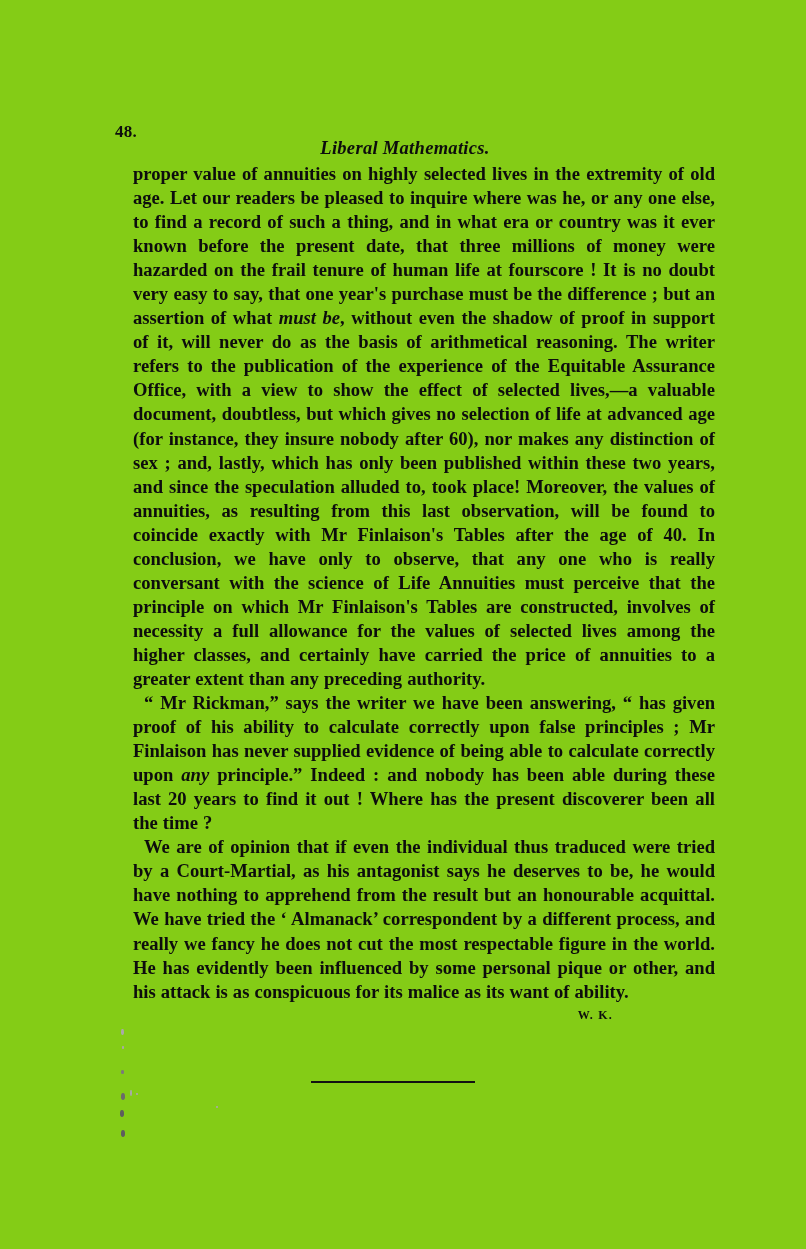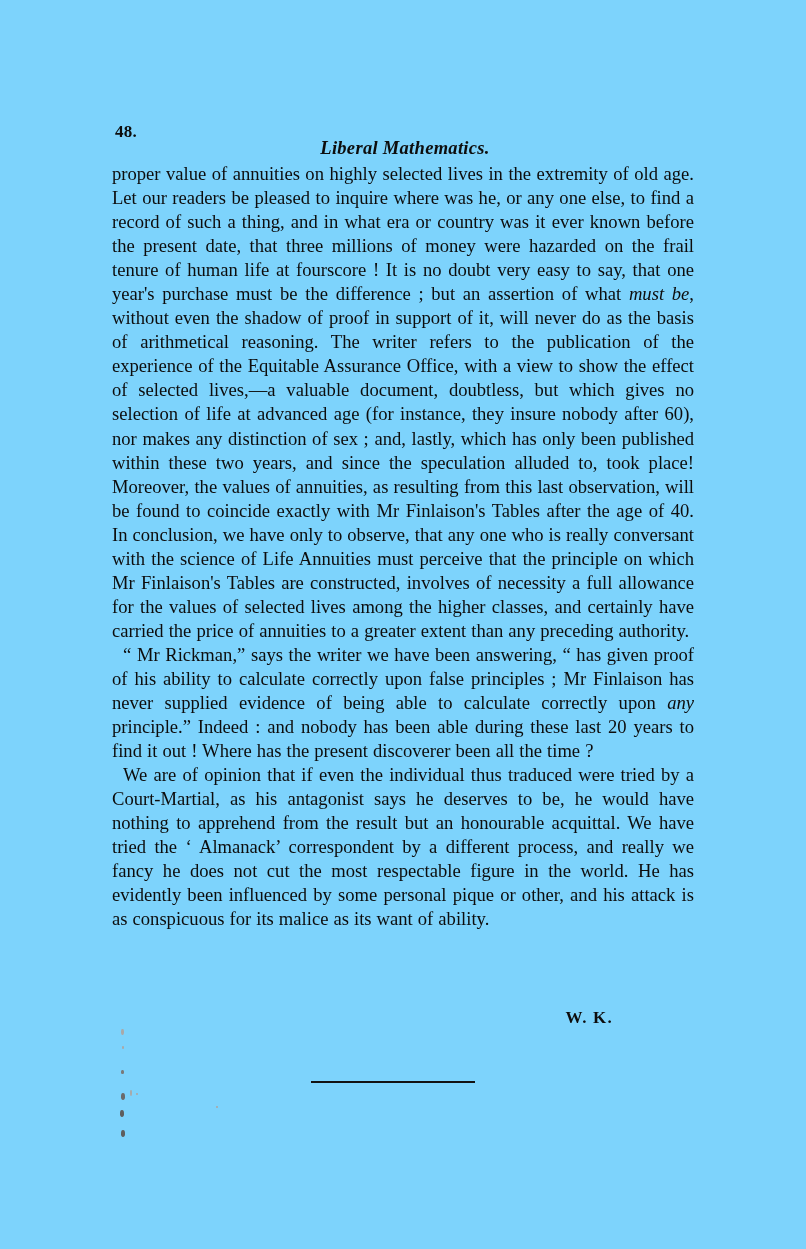--- a/index.html
+++ b/index.html
@@ -4,21 +4,21 @@
 <style>
   html, body {
     margin: 0;
     padding: 0;
     background: #ffffff;
   }
   .page {
     position: relative;
     width: 806px;
     height: 1249px;
-    background: #7dd3fc;
+    background: #84cc16;
     overflow: hidden;
     font-family: "Liberation Serif", "DejaVu Serif", serif;
     color: #0d0d0d;
   }
 
   
   .running-head {
     position: absolute;
     left: 115px;
     top: 122px;
@@ -42,23 +42,24 @@
     font-size: 18.5px;
     font-weight: bold;
     font-style: italic;
     letter-spacing: 0.3px;
     margin-top: 16px;
   }
 
   
   .textblock {
     position: absolute;
-    left: 112px;
+    left: 133px;
     top: 162px;
     width: 582px;
+    font-weight: bold;
   }
   .para {
     margin: 0;
     font-size: 18.6px;
     line-height: 24.05px;
     text-align: justify;
     text-align-last: left;
     word-spacing: 0.4px;
     -webkit-hyphens: none;
     hyphens: none;
@@ -71,21 +72,21 @@
   }
 
   
   .signature {
     position: absolute;
     left: 115px;
     top: 1008px;
     width: 582px;
     text-align: right;
     padding-right: 84px;
-    font-size: 17px;
+    font-size: 12px;
     font-weight: bold;
     letter-spacing: 1.2px;
     box-sizing: border-box;
   }
 
   
   .rule {
     position: absolute;
     left: 311px;
     top: 1081px;

